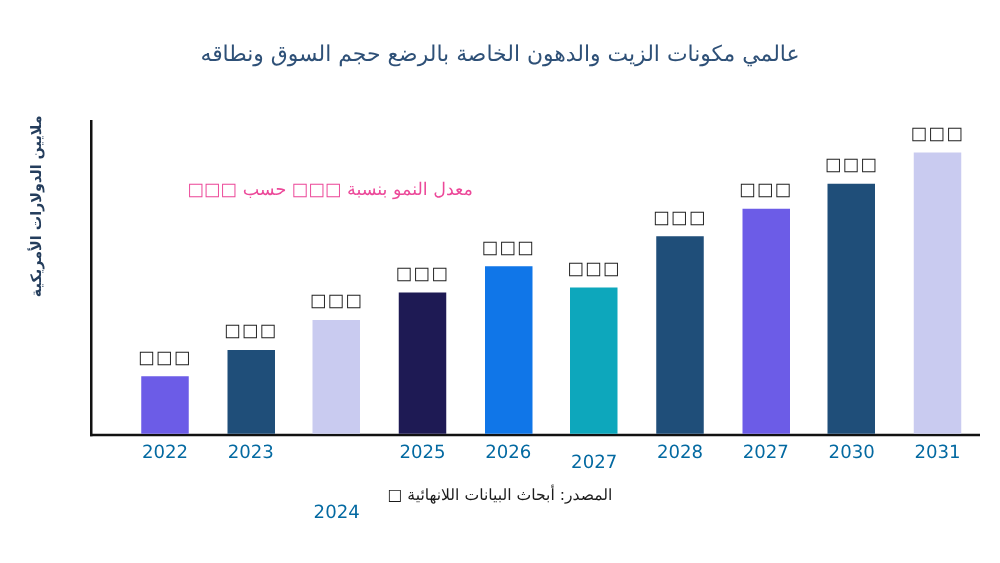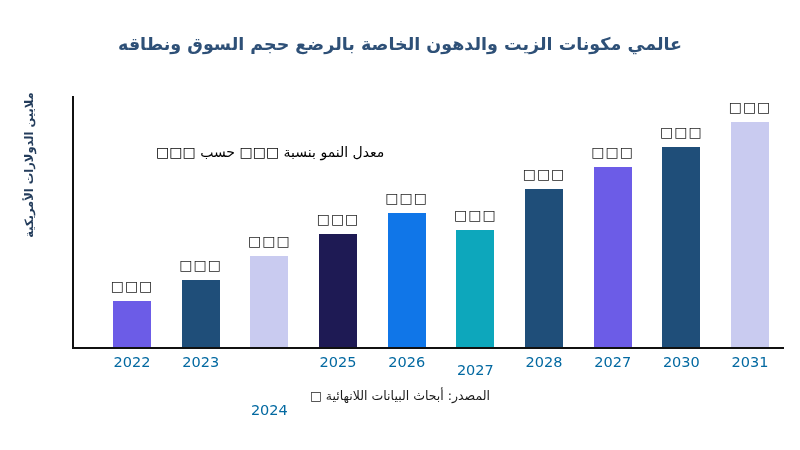--- a/index.html
+++ b/index.html
@@ -11,21 +11,21 @@
     position:relative;
   }
   #chart-root{position:absolute;inset:0;}
 
   
   .chart-title{
     position:absolute;
     left:0;right:0;top:34px;
     text-align:center;
     font-size:17.5px;
-    font-weight:700;
+    font-weight:400;
     color:#2e5077;
     direction:rtl;
     letter-spacing:0px;
     white-space:nowrap;
   }
 
   
   .ylabel-wrap{
     position:absolute;
     left:14px;top:70px;
@@ -88,23 +88,23 @@
     white-space:nowrap;
     font-size:14px;
     font-weight:600;
     color:#1b1b1b;
     letter-spacing:1px;
   }
 
   
   .growth-note{
     position:absolute;
-    left:156px;top:144px;
+    left:150px;top:144px;
     font-size:14px;
-    color:#000000;
+    color:#ec4899;
     direction:rtl;
     white-space:nowrap;
     letter-spacing:0.2px;
   }
 
   
   .xticks{
     position:absolute;
     left:72px;top:354px;
     width:712px;height:24px;

